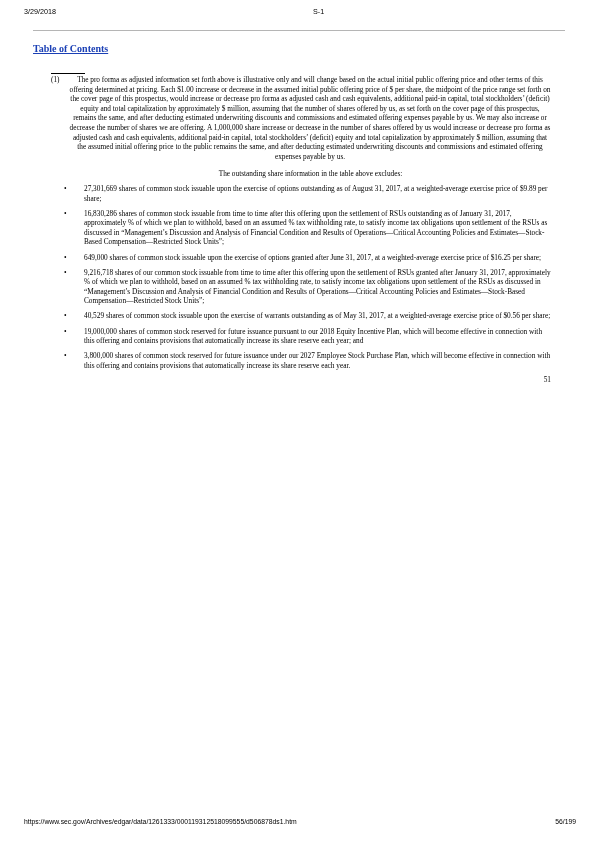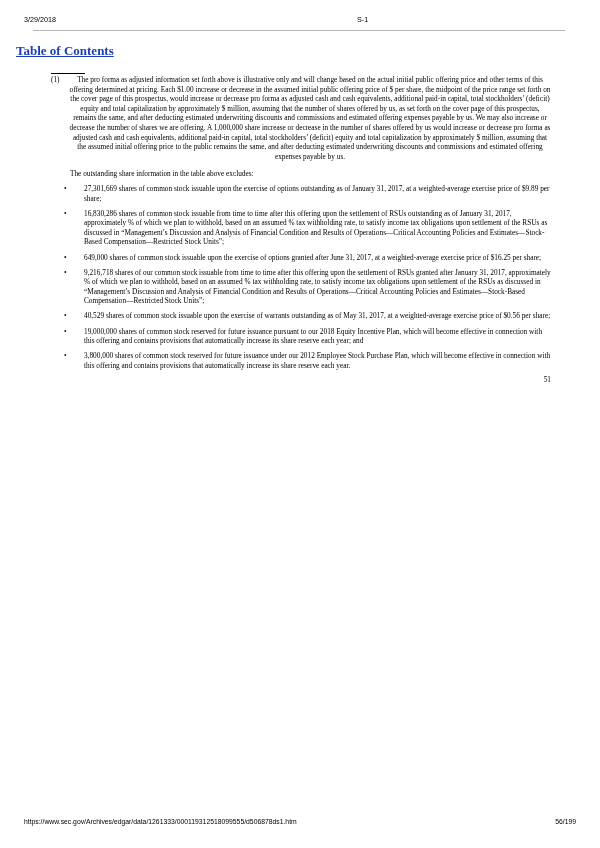--- a/index.html
+++ b/index.html
@@ -1,27 +1,27 @@
 <!DOCTYPE html>
 <html><head>
   <meta charset="utf-8">
   <style>
     html, body { margin: 0; padding: 0; background: #ffffff; }
     body { width: 600px; height: 848px; position: relative; overflow: hidden; color: #000; }
-    .hdr { position: absolute; top: 8px; left: 0; width: 600px; height: 20px; font-family: "Liberation Sans", sans-serif; font-size: 7.2px; text-align: right; }
+    .hdr { position: absolute; top: 0; left: 0; width: 600px; height: 20px; font-family: "Liberation Sans", sans-serif; font-size: 7.2px; text-align: right; }
     .hdr .date { position: absolute; left: 24px; top: 7px; }
-    .hdr .title { position: absolute; left: 313px; top: 7px; margin-left: 44px; }
+    .hdr .title { position: absolute; left: 313px; top: 7px; }
     .hdr-rule { position: absolute; left: 33px; top: 30px; width: 532px; height: 0; border-top: 1px solid #b5b5b5; }
-    .toc { position: absolute; left: 16px; top: 43px; font-family: "Liberation Serif", serif; font-size: 13px; font-weight: bold; color: #1a3fb5; text-decoration: underline; cursor: pointer; }
+    .toc { position: absolute; left: 33px; top: 43px; font-family: "Liberation Serif", serif; font-size: 10px; font-weight: bold; color: #1a3fb5; text-decoration: underline; cursor: pointer; }
     .fn-rule { position: absolute; left: 51px; top: 73px; width: 34px; border-top: 1px solid #000; }
     .content { position: absolute; left: 51px; top: 75px; width: 500px; font-family: "Liberation Serif", serif; font-size: 7.3px; line-height: 9.6px; }
     .fn { display: flex; }
     .fn .num { width: 18px; flex: none; }
     .fn .txt { flex: 1; text-align: center; }
-    .intro { margin: 8px 0 5px 19px; }
+    .intro { margin: 8px 0 5px 19px; text-align: center; }
     ul.bullets { list-style: none; margin: 0; padding: 0; }
     ul.bullets li { display: flex; margin: 0 0 5.5px 0; }
     ul.bullets li .dot { width: 33px; flex: none; padding-left: 13px; box-sizing: border-box; }
     ul.bullets li .btxt { flex: 1; }
     .pagenum { text-align: right; margin-top: -1px; margin-left: -8px; }
     .ftr { position: absolute; top: 818px; left: 0; width: 600px; font-family: "Liberation Sans", sans-serif; font-size: 6.8px; }
     .ftr .url { position: absolute; left: 24px; }
     .ftr .pg { position: absolute; right: 24px; }
   </style>
 </head>
@@ -41,21 +41,21 @@
   <div class="fn">
     <span class="num">(1)</span>
     <span class="txt">The pro forma as adjusted information set forth above is illustrative only and will change based on the actual initial public offering price and other terms of this offering determined at pricing. Each $1.00 increase or decrease in the assumed initial public offering price of $              per share, the midpoint of the price range set forth on the cover page of this prospectus, would increase or decrease pro forma as adjusted cash and cash equivalents, additional paid-in capital, total stockholders’ (deficit) equity and total capitalization by approximately $      million, assuming that the number of shares offered by us, as set forth on the cover page of this prospectus, remains the same, and after deducting estimated underwriting discounts and commissions and estimated offering expenses payable by us. We may also increase or decrease the number of shares we are offering. A 1,000,000 share increase or decrease in the number of shares offered by us would increase or decrease pro forma as adjusted cash and cash equivalents, additional paid-in capital, total stockholders’ (deficit) equity and total capitalization by approximately $      million, assuming that the assumed initial offering price to the public remains the same, and after deducting estimated underwriting discounts and commissions and estimated offering expenses payable by us.</span>
   </div>
 
   <div class="intro">The outstanding share information in the table above excludes:</div>
 
   <ul class="bullets">
     <li>
       <span class="dot">•</span>
-      <span class="btxt">27,301,669 shares of common stock issuable upon the exercise of options outstanding as of January 31, 2017, at a weighted-average exercise price of $9.89 per share;</span>
+      <span class="btxt">27,301,669 shares of common stock issuable upon the exercise of options outstanding as of August 31, 2017, at a weighted-average exercise price of $9.89 per share;</span>
     </li>
     <li>
       <span class="dot">•</span>
       <span class="btxt">16,830,286 shares of common stock issuable from time to time after this offering upon the settlement of RSUs outstanding as of January 31, 2017, approximately     % of which we plan to withhold, based on an assumed     % tax withholding rate, to satisfy income tax obligations upon settlement of the RSUs as discussed in “Management’s Discussion and Analysis of Financial Condition and Results of Operations—Critical Accounting Policies and Estimates—Stock-Based Compensation—Restricted Stock Units”;</span>
     </li>
     <li>
       <span class="dot">•</span>
       <span class="btxt">649,000 shares of common stock issuable upon the exercise of options granted after June 31, 2017, at a weighted-average exercise price of $16.25 per share;</span>
     </li>
     <li>
@@ -65,21 +65,21 @@
     <li>
       <span class="dot">•</span>
       <span class="btxt">40,529 shares of common stock issuable upon the exercise of warrants outstanding as of May 31, 2017, at a weighted-average exercise price of $0.56 per share;</span>
     </li>
     <li>
       <span class="dot">•</span>
       <span class="btxt">19,000,000 shares of common stock reserved for future issuance pursuant to our 2018 Equity Incentive Plan, which will become effective in connection with this offering and contains provisions that automatically increase its share reserve each year; and</span>
     </li>
     <li>
       <span class="dot">•</span>
-      <span class="btxt">3,800,000 shares of common stock reserved for future issuance under our 2012 Employee Stock Purchase Plan, which will become effective in connection with this offering and contains provisions that automatically increase its share reserve each year.</span>
+      <span class="btxt">3,800,000 shares of common stock reserved for future issuance under our 2027 Employee Stock Purchase Plan, which will become effective in connection with this offering and contains provisions that automatically increase its share reserve each year.</span>
     </li>
   </ul>
 
   <div class="pagenum">51</div>
 </div>
 
 <div class="ftr">
   <span class="url">https://www.sec.gov/Archives/edgar/data/1261333/000119312518099555/d506878ds1.htm</span>
   <span class="pg">56/199</span>
 </div>

